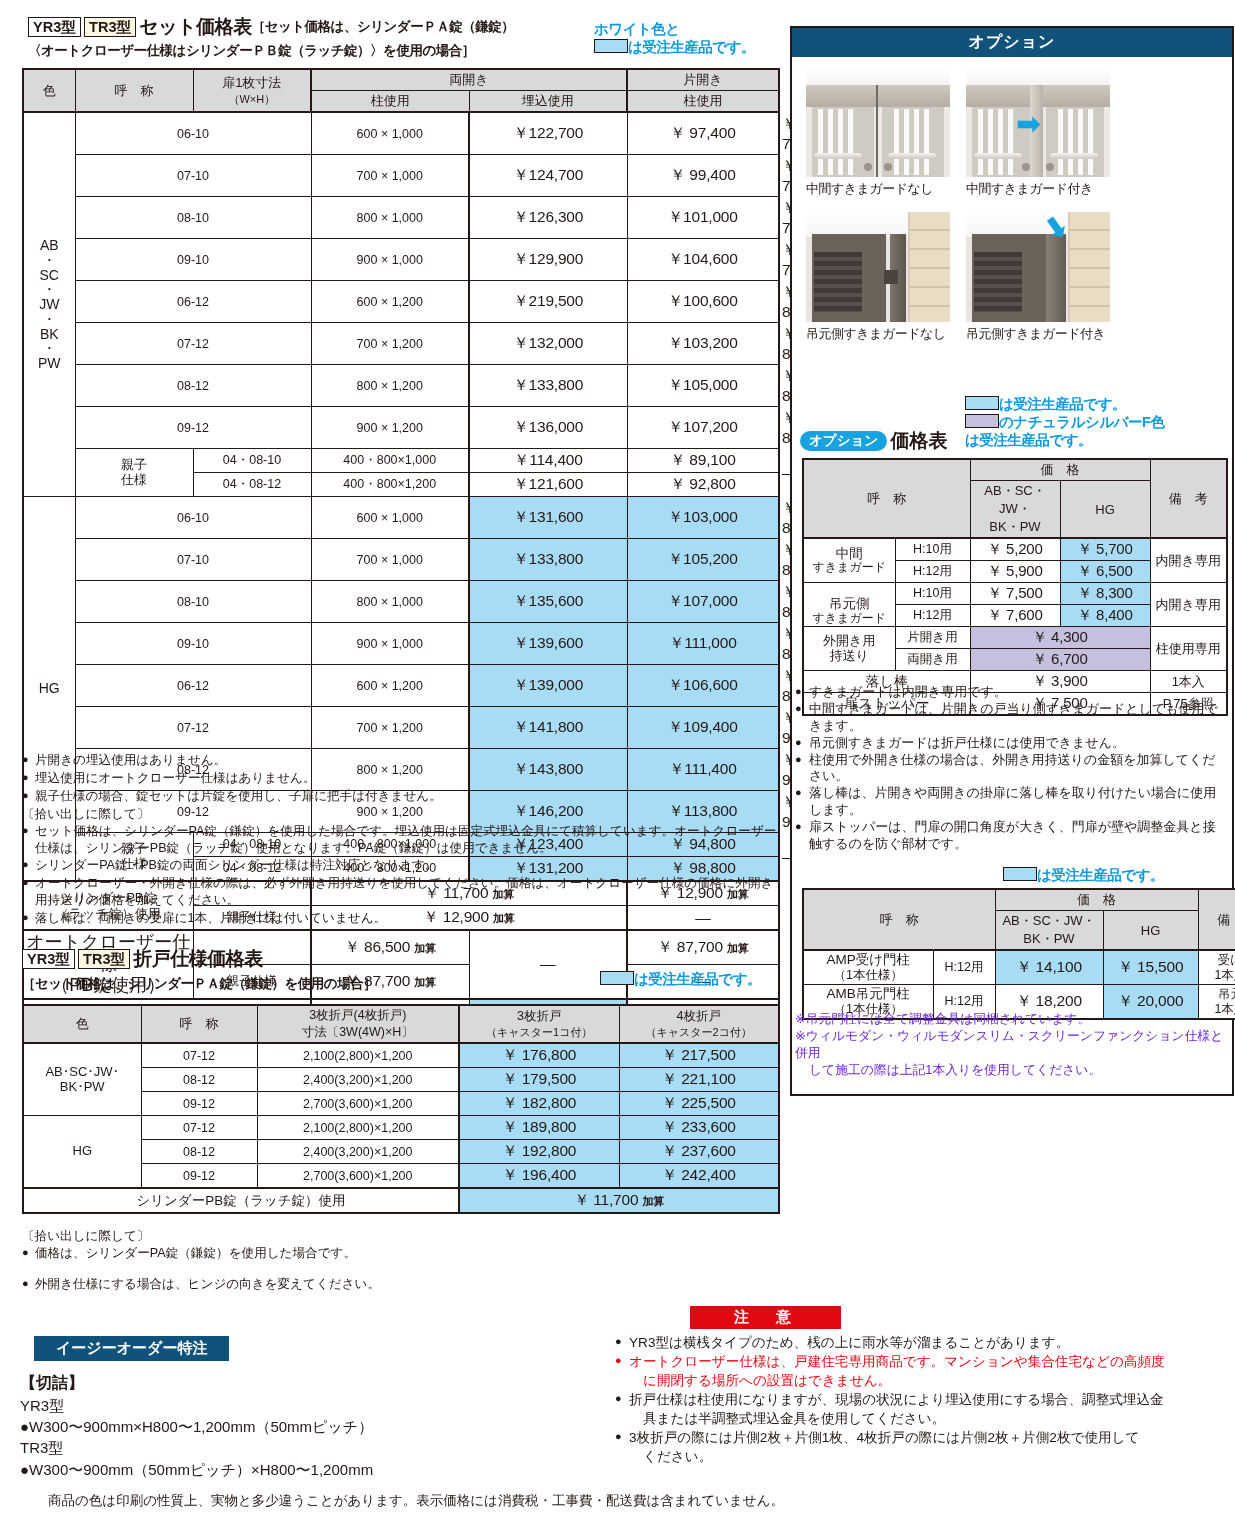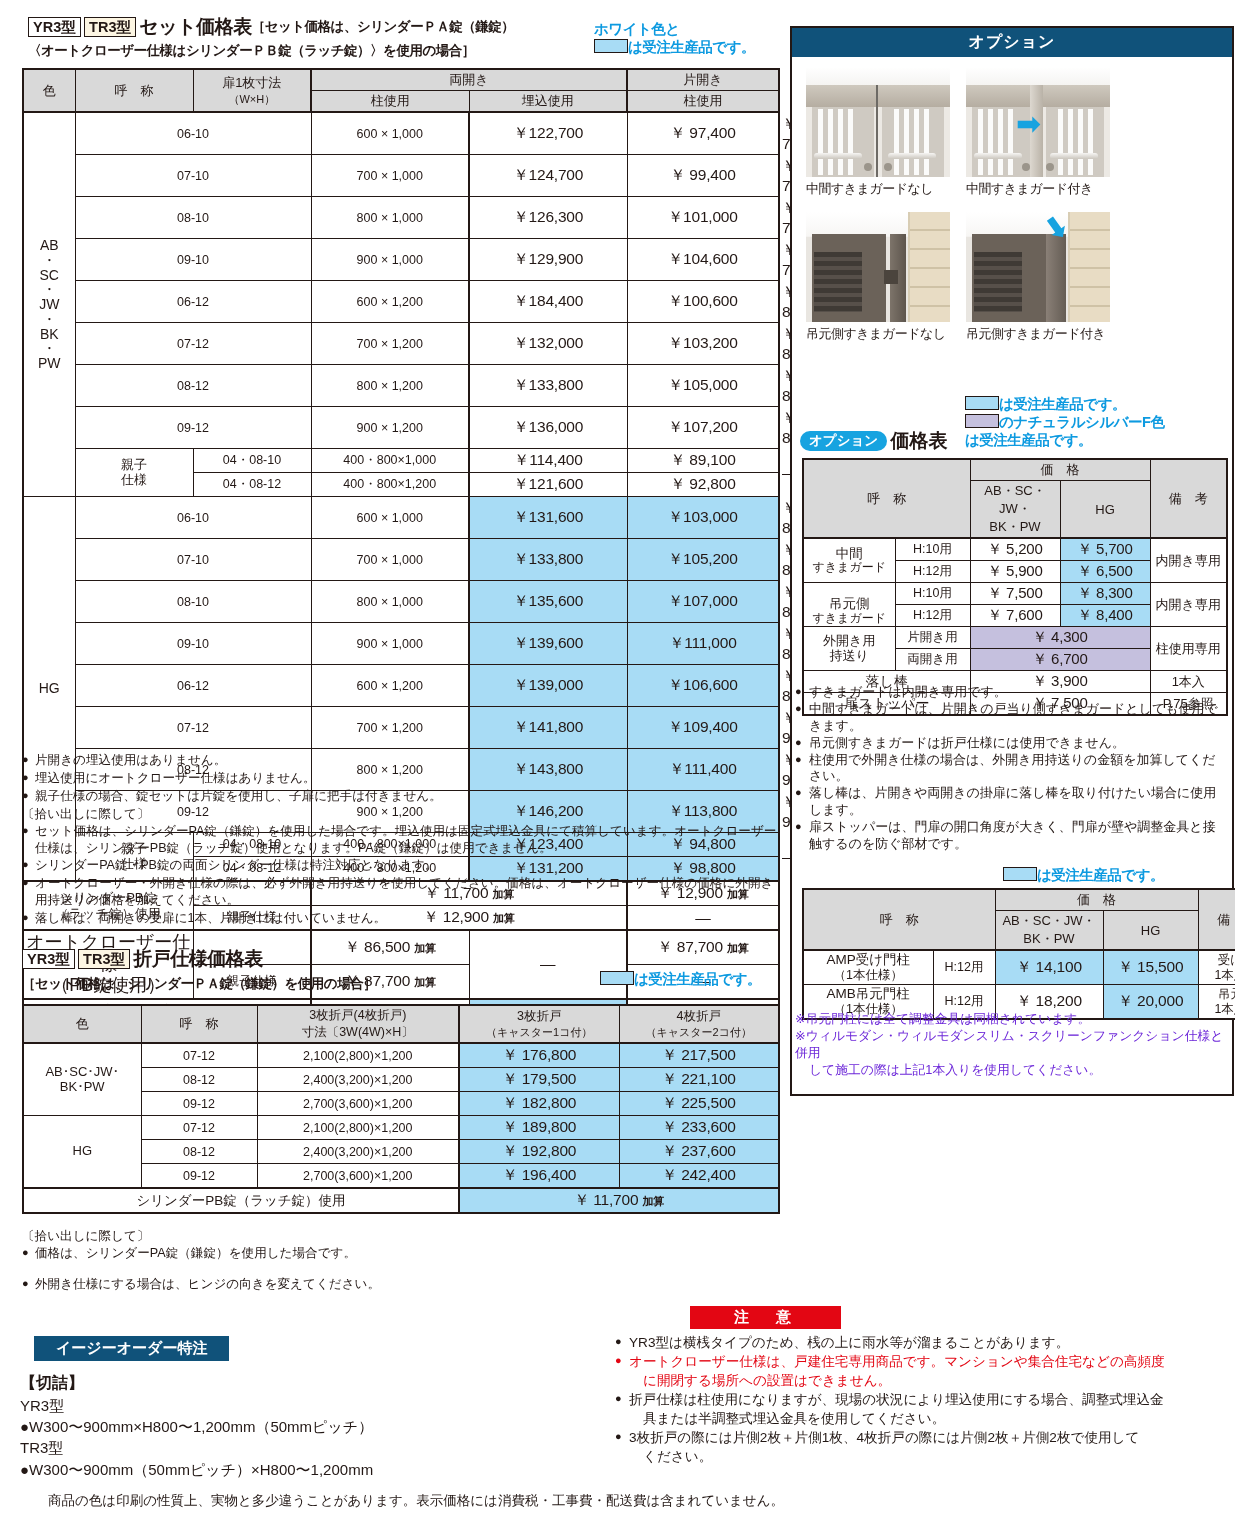--- a/index.html
+++ b/index.html
@@ -240,21 +240,21 @@
         <tr>
           <td class="nm" colspan="2">09-10</td>
           <td class="dim">900 × 1,000</td>
           <td class="price thick-l">￥129,900</td>
           <td class="price">￥104,600</td>
           <td class="price thick-l thick-r">￥  79,800</td>
         </tr>
         <tr>
           <td class="nm" colspan="2">06-12</td>
           <td class="dim">600 × 1,200</td>
-          <td class="price thick-l">￥184,400</td>
+          <td class="price thick-l">￥219,500</td>
           <td class="price">￥100,600</td>
           <td class="price thick-l thick-r">￥  83,100</td>
         </tr>
         <tr>
           <td class="nm" colspan="2">07-12</td>
           <td class="dim">700 × 1,200</td>
           <td class="price thick-l">￥132,000</td>
           <td class="price">￥103,200</td>
           <td class="price thick-l thick-r">￥  84,400</td>
         </tr>

